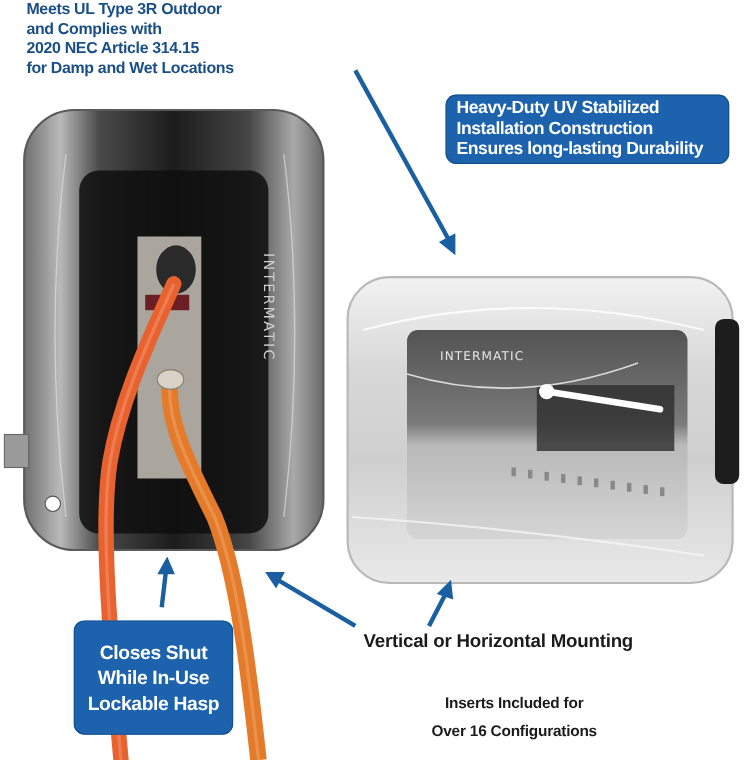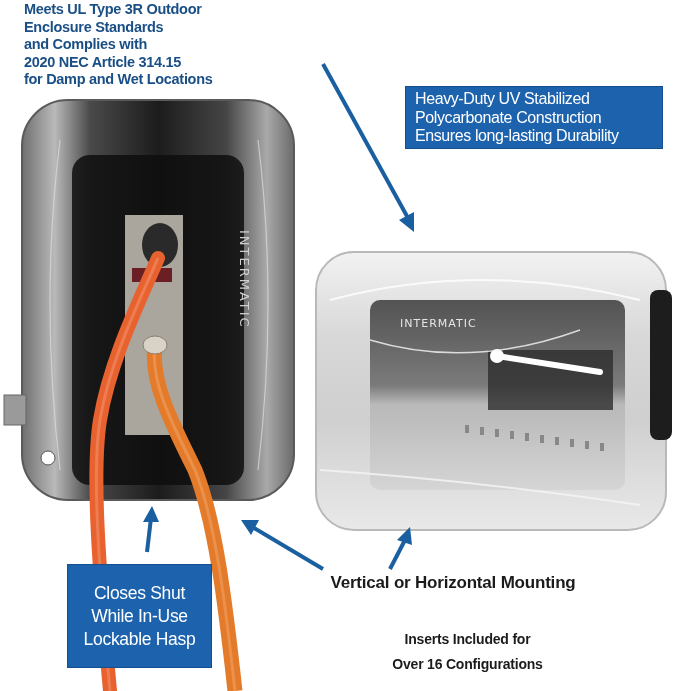--- a/index.html
+++ b/index.html
@@ -1,21 +1,21 @@
 <!DOCTYPE html>
 <html><head>
 <meta charset="utf-8">
 <style>
   html, body { margin: 0; padding: 0; background: #ffffff; }
   body { width: 679px; height: 691px; position: relative; overflow: hidden;
          font-family: "Liberation Sans", "DejaVu Sans", sans-serif; }
   .abs { position: absolute; }
   .caption { color: #1b1b1b; font-weight: bold; font-stretch: condensed; letter-spacing: -0.2px; }
   .blue-text { color: #1a4f86; font-weight: bold; font-size: 14.5px; line-height: 17.5px; letter-spacing: -0.3px; margin-left: 17px; }
-  .badge { background: #1c62ad; color: #ffffff; font-weight: normal; border-radius: 0;
+  .badge { background: #1c62ad; color: #ffffff; font-weight: bold; border-radius: 10px;
            box-shadow: 0 0 0 1px #14508f inset; }
   .badge span { display: block; }
   svg { position: absolute; left: 0; top: 0; }
   .line { display:block; }
 </style>
 </head>
 <body>
 
 <svg width="679" height="691" viewBox="0 0 679 691">
   <defs>
@@ -100,32 +100,31 @@
     <line x1="323" y1="569" x2="254" y2="528"></line>
     <polygon points="241,520 259,520 251,535" stroke="none"></polygon>
 
     <line x1="390" y1="569" x2="405" y2="540"></line>
     <polygon points="410,527 397,540 412,545" stroke="none"></polygon>
   </g>
 </svg>
 
 <div class="abs blue-text" style="left:7px; top:1px;">
   <span class="line">Meets UL Type 3R Outdoor</span>
-  <span class="line">Enclosure Standards</span>
   <span class="line">and Complies with</span>
   <span class="line">2020 NEC Article 314.15</span>
   <span class="line">for Damp and Wet Locations</span>
 </div>
 
 <div class="abs caption" style="left:255px; top:10px; width:150px; text-align:center; font-size:17px; line-height:22px;">
 </div>
 
 <div class="abs badge" style="left:405px; top:86px; width:258px; height:63px; padding:4px 0 0 10px; box-sizing:border-box; font-size:16px; line-height:18.5px; letter-spacing:-0.4px;">
   <span>Heavy-Duty UV Stabilized</span>
-  <span>Polycarbonate Construction</span>
+  <span>Installation Construction</span>
   <span>Ensures long-lasting Durability</span>
 </div>
 
 <div class="abs badge" style="left:67px; top:564px; width:145px; height:104px; text-align:center; padding-top:18px; box-sizing:border-box; font-size:17.5px; line-height:23px; letter-spacing:-0.3px;">
   <span>Closes Shut</span>
   <span>While In-Use</span>
   <span>Lockable Hasp</span>
 </div>
 
 <div class="abs caption" style="left:318px; top:572px; width:270px; text-align:center; font-size:17px; line-height:22px;">

